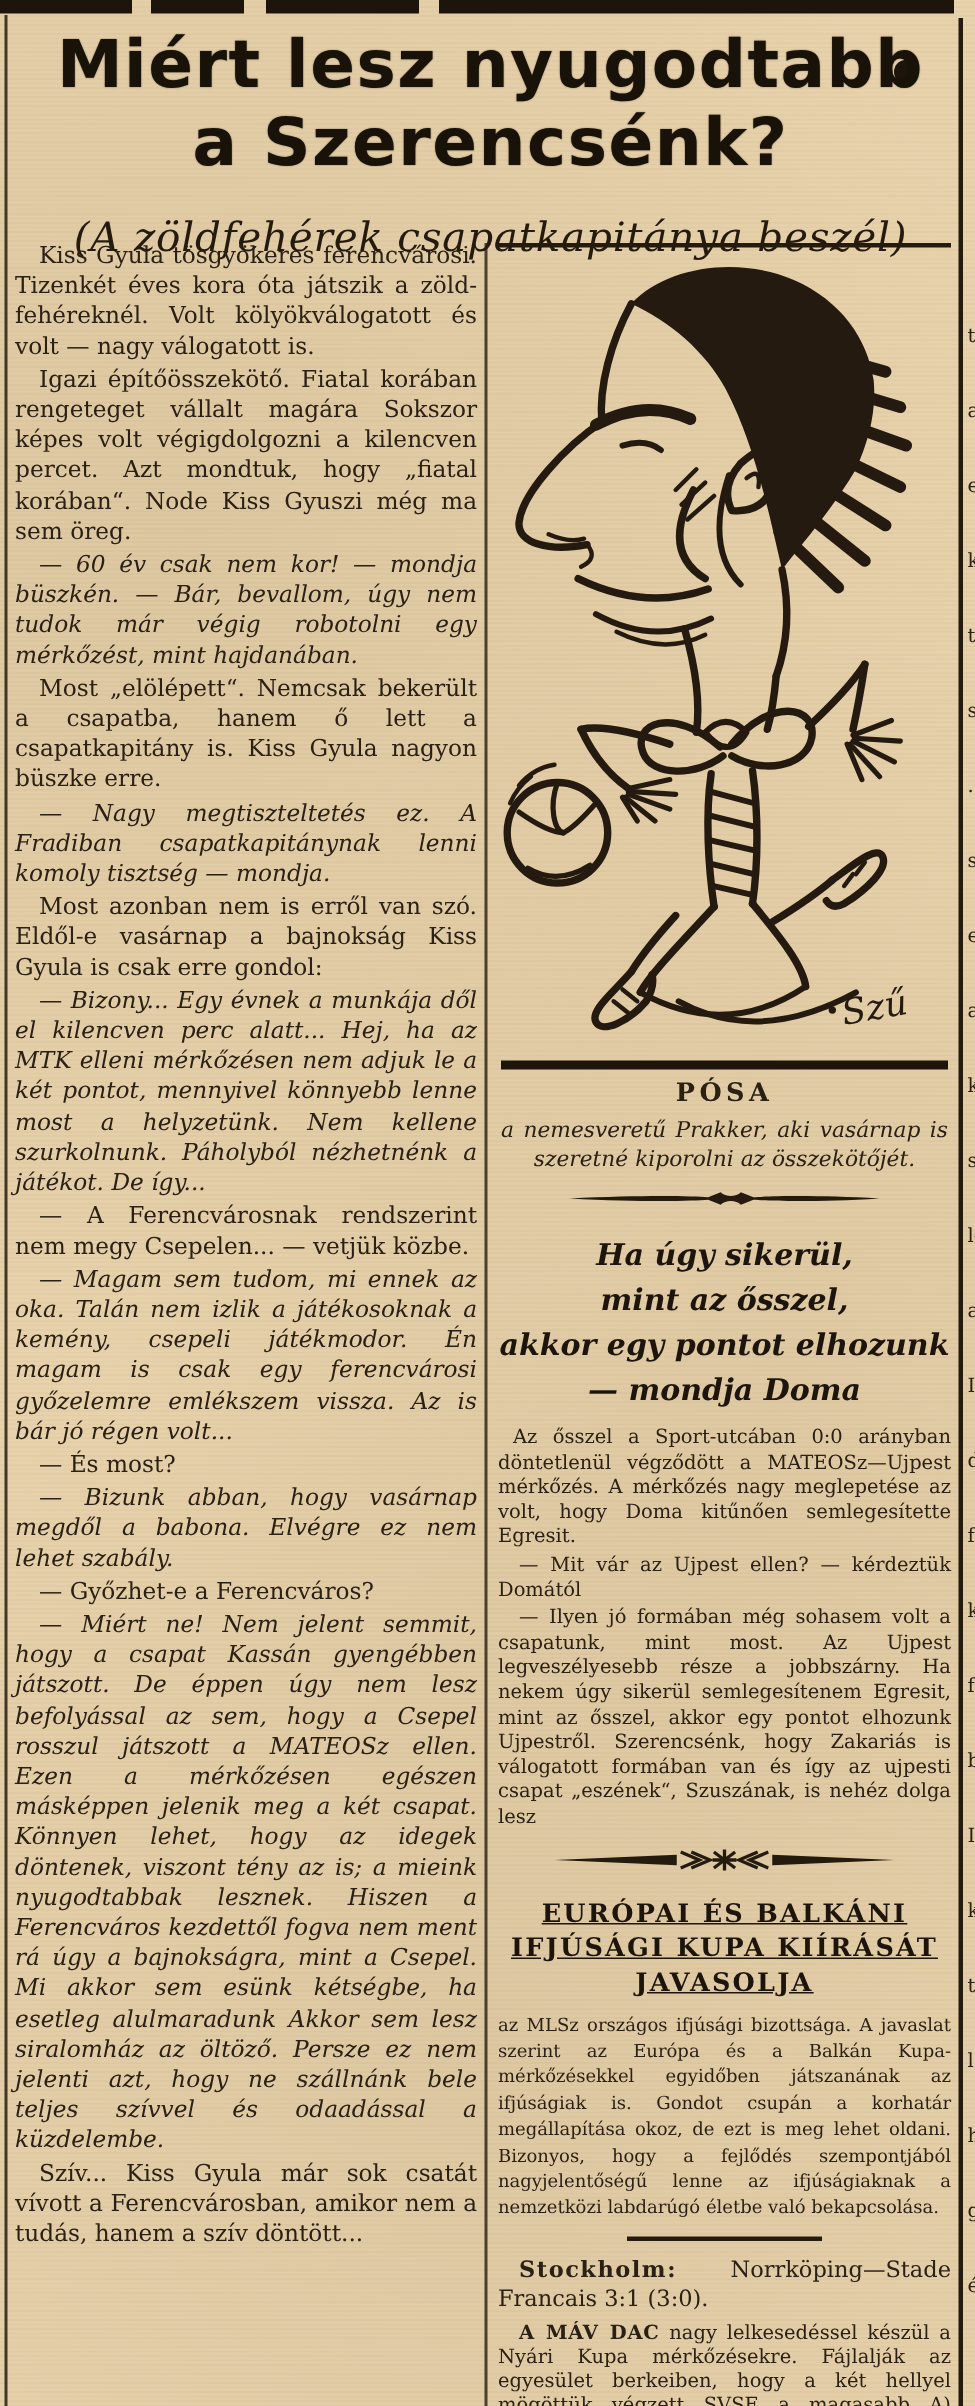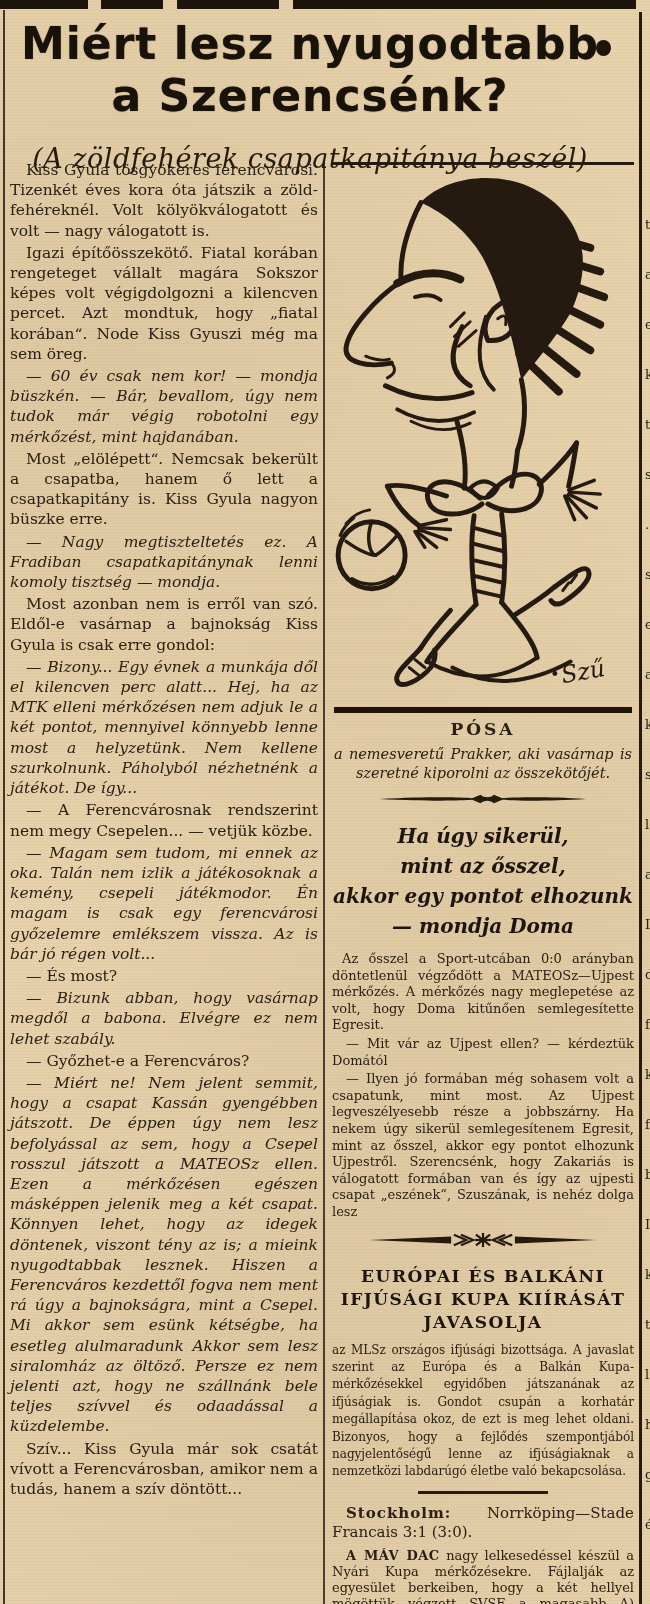--- a/index.html
+++ b/index.html
@@ -28,21 +28,21 @@
   }
   .left-border{position:absolute;left:3px;top:10px;bottom:0;width:2px;background:rgba(40,28,16,.85);}
   .edge-divider{position:absolute;left:639px;top:12px;bottom:0;width:3px;background:#241a0e;}
   .edge-fragments{
     position:absolute;left:645px;top:200px;width:7px;overflow:hidden;
     font-size:13px;line-height:50px;white-space:pre-line;color:#2a2014;
   }
   .ink-blot{position:absolute;left:596px;top:40px;width:15px;height:16px;border-radius:50%;background:#1d150c;}
 
   
-  .headline{position:absolute;left:4px;top:18px;width:612px;text-align:center;}
+  .headline{position:absolute;left:21px;top:18px;width:612px;text-align:center;}
   .headline .l1,.headline .l2{
     font-family:"DejaVu Sans", sans-serif;font-weight:bold;
     font-size:44px;line-height:52px;letter-spacing:1px;color:#191208;
     text-shadow:0 0 1px rgba(25,18,8,.6);
   }
   .headline .sub{
     margin-top:21px;font-style:italic;font-size:27px;color:#241b0e;letter-spacing:.5px;
   }
 
   
@@ -59,21 +59,21 @@
 
   
   .cartoon-top-rule{height:3px;background:#241a0e;margin:2px 0 4px;}
   .cartoon-bottom-rule{height:6px;background:#1d150c;margin:2px 2px 6px;}
   .cartoon-caption-title{text-align:center;font-weight:bold;font-size:17px;letter-spacing:3px;margin:4px 0 6px;}
   .cartoon-caption{font-style:italic;font-size:14.5px;line-height:18.5px;text-align:justify;text-align-last:center;margin:0 2px;}
   .quote-heading{margin:12px 0 10px;text-align:center;}
   .quote-heading div{font-weight:bold;font-style:italic;font-size:20px;line-height:30px;color:#1d150c;}
   .doma p{margin:0 0 2px;text-align:justify;text-indent:14px;font-size:13px;line-height:16.6px;}
   .doma p.nolead{text-indent:10px;}
-  .cup-heading{margin:12px 6px 8px;text-align:center;font-weight:bold;font-size:17px;line-height:23px;letter-spacing:1.5px;color:#1d150c;}
+  .cup-heading{margin:12px 6px 8px;text-align:center;font-weight:bold;font-size:17px;line-height:23px;letter-spacing:1.5px;color:#1d150c;text-decoration:underline;}
   .cup-body{margin:0 0 6px;text-align:justify;font-size:12px;line-height:17.4px;}
   .results-divider{width:130px;height:3px;background:#241a0e;margin:10px auto 10px;}
   .stockholm{margin:0 0 6px;text-align:justify;font-size:15px;line-height:19px;text-indent:14px;}
   .stockholm strong{letter-spacing:1px;}
   .mav{margin:0;text-align:justify;font-size:13px;line-height:16.2px;text-indent:14px;}
   .mav strong{letter-spacing:.5px;}
 
   svg text{font-family:"DejaVu Serif", serif;}
 </style>
 </head>

